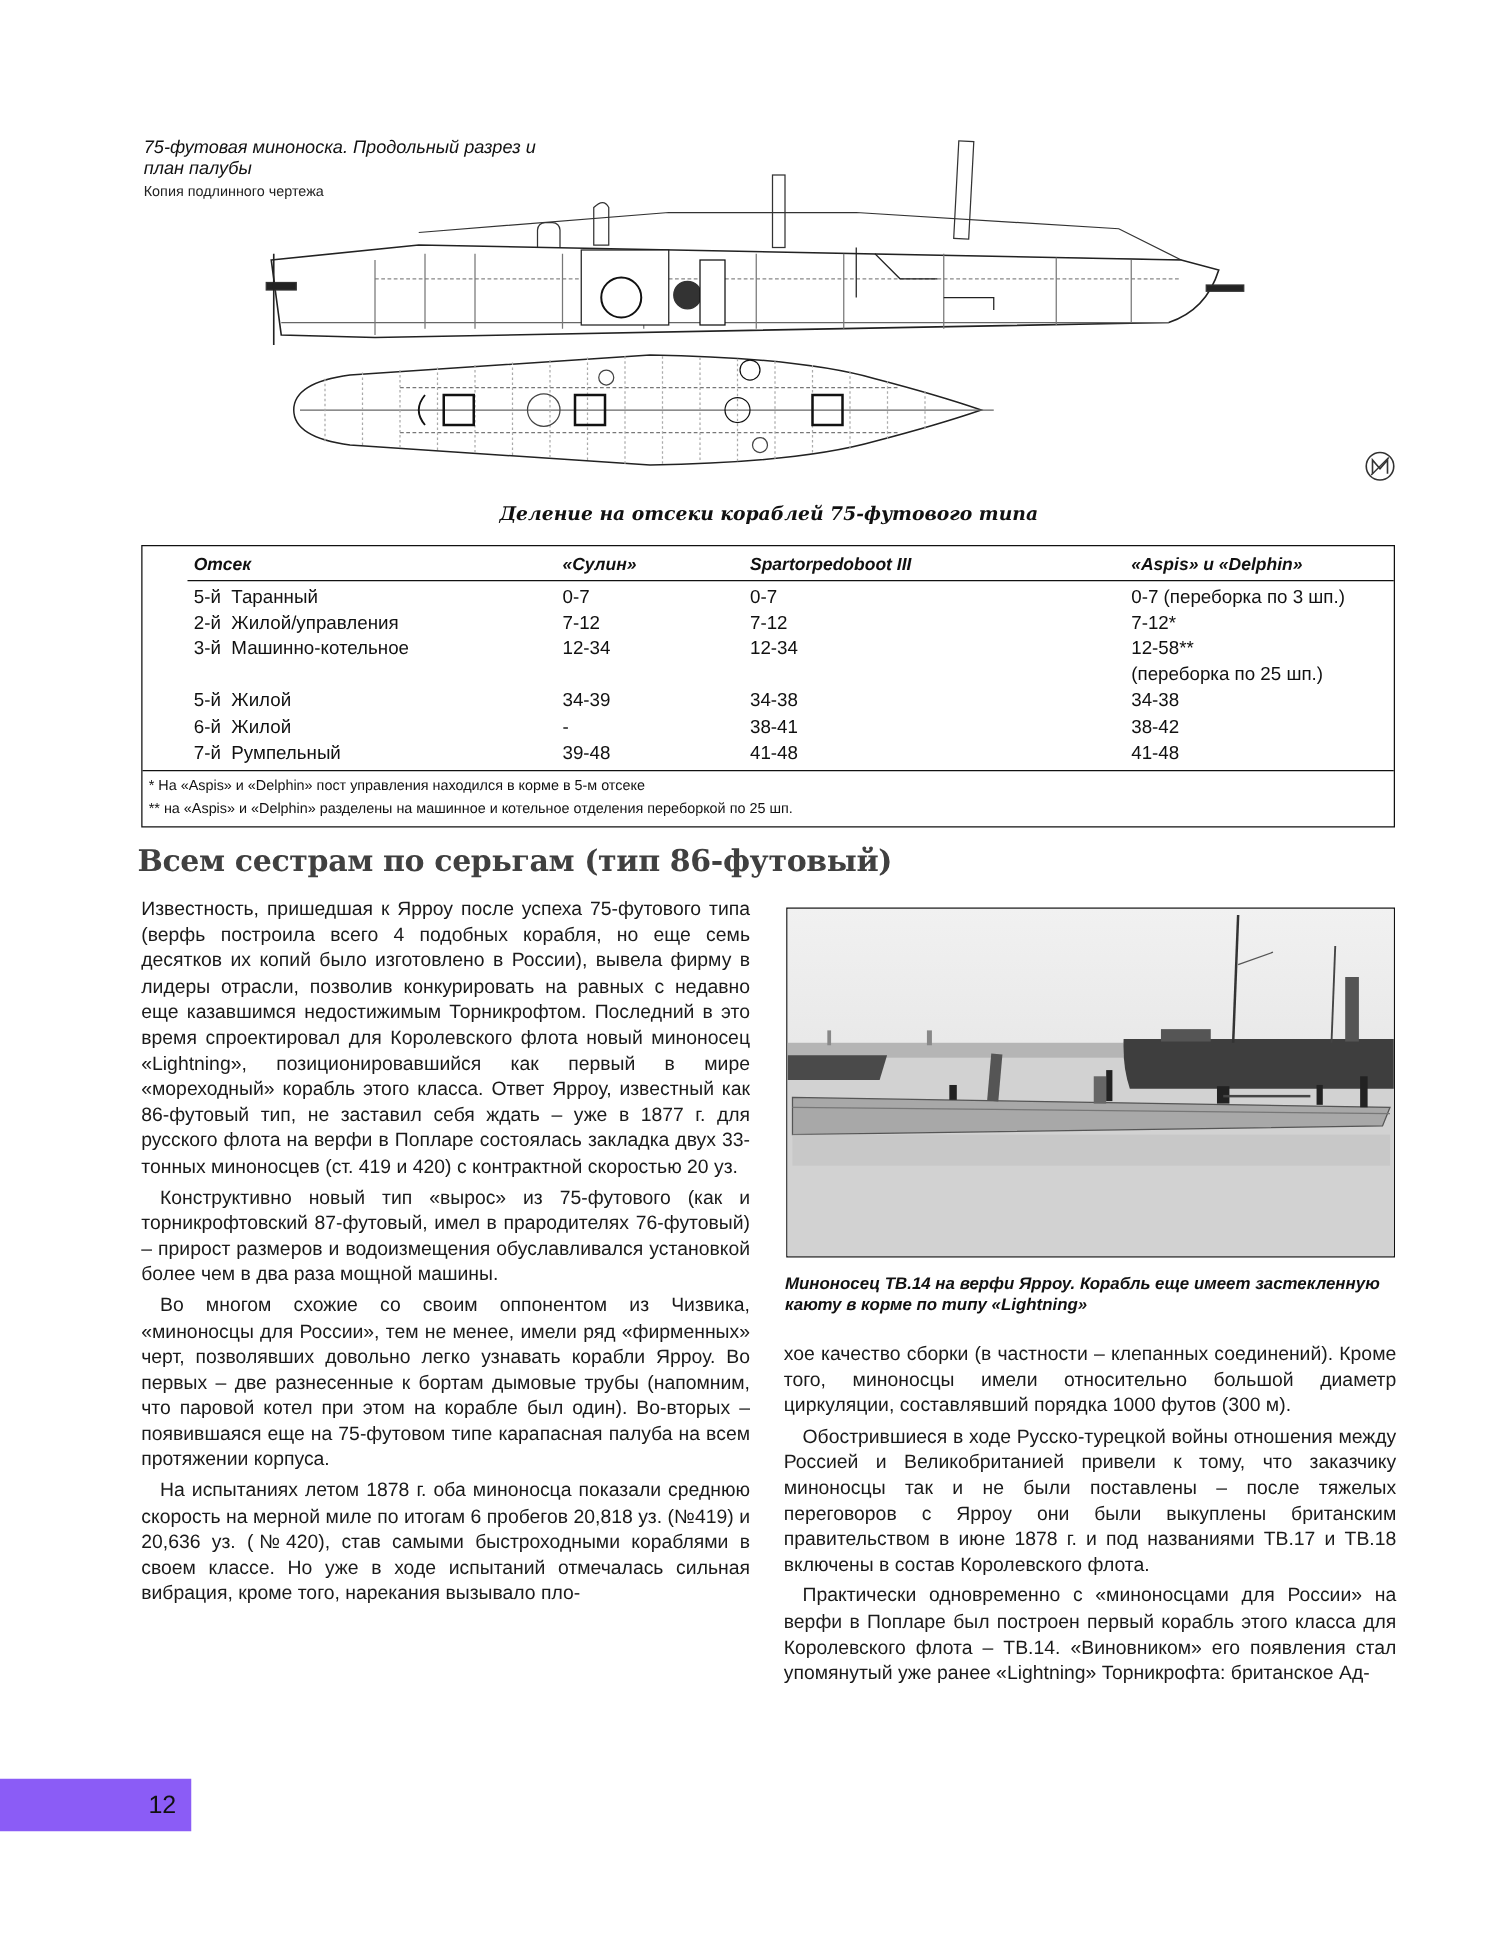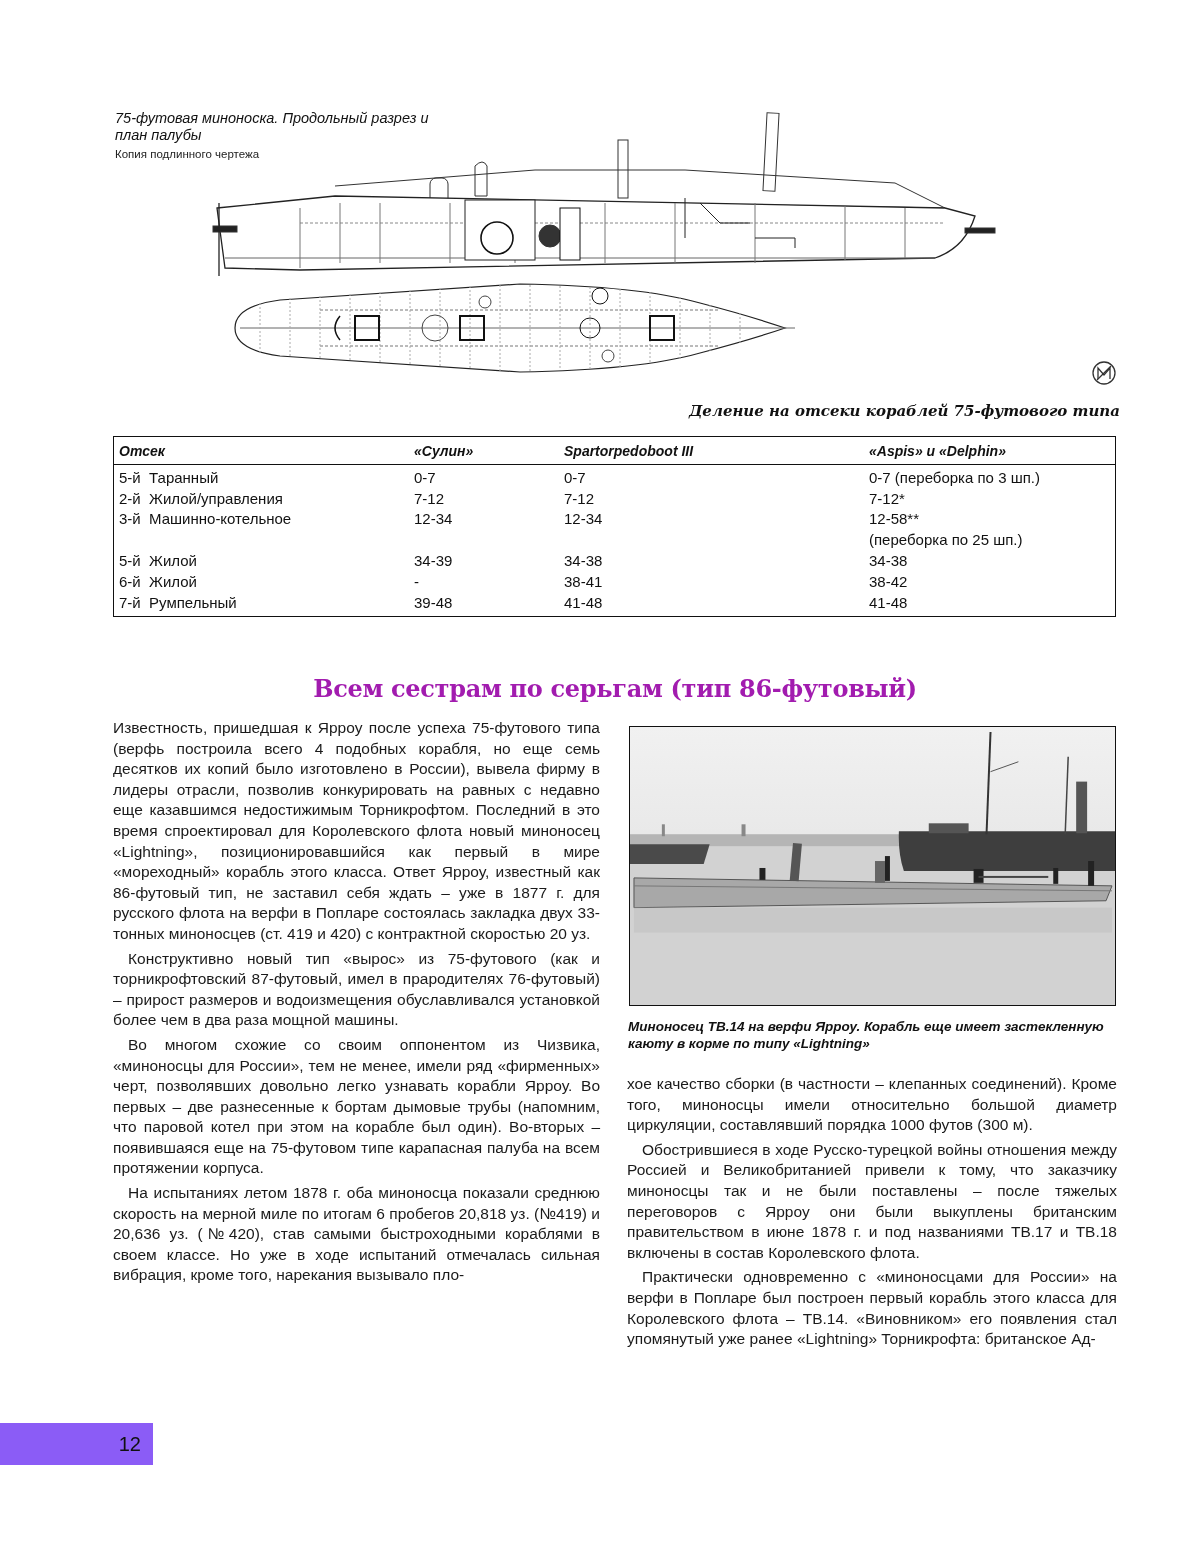--- a/index.html
+++ b/index.html
@@ -7,37 +7,37 @@
   body { position: relative; font-family: "Liberation Sans", sans-serif; color: #111; overflow: hidden; }
 
   .drawing-caption { position: absolute; left: 115px; top: 110px; width: 320px; }
   .drawing-caption .t { font-weight: normal; font-style: italic; font-size: 14.5px; line-height: 17px; color: #111; }
   .drawing-caption .s { font-size: 11.5px; margin-top: 4px; color: #222; }
 
   .profile-drawing { position: absolute; left: 205px; top: 108px; width: 800px; height: 172px; }
   .plan-drawing { position: absolute; left: 220px; top: 278px; width: 580px; height: 98px; }
   .logo-mark { position: absolute; left: 1091px; top: 360px; width: 26px; height: 26px; }
 
-  .table-title { position: absolute; left: 110px; top: 402px; width: 1010px; text-align: right;
+  .table-title { position: absolute; left: 110px; top: 402px; width: 1010px; text-align: center;
     font-family: "DejaVu Serif", serif; font-style: italic; font-weight: bold; font-size: 15px; color: #111; }
 
   .comp-table { position: absolute; left: 113px; top: 436px; width: 1003px; border: 1.5px solid #111; }
-  .comp-table .hdr, .comp-table .row { display: grid; grid-template-columns: 300px 150px 305px 248px; }
+  .comp-table .hdr, .comp-table .row { display: grid; grid-template-columns: 300px 150px 305px 248px; margin-left: 36px; }
   .comp-table .hdr { border-bottom: 1.5px solid #111; height: 28px; align-items: center; }
   .comp-table .hdr div { font-weight: bold; font-style: italic; font-size: 14px; }
   .comp-table .hdr div:first-child { padding-left: 5px; }
   .comp-table .hdr div:not(:first-child) { }
   .comp-table .body { padding-top: 2px; padding-bottom: 3px; }
   .comp-table .row { height: 20.8px; align-items: center; font-size: 15px; }
   .comp-table .row div:first-child { padding-left: 5px; white-space: pre; }
   .comp-table .row div:not(:first-child) { text-align: left; }
   .comp-table .notes { border-top: 1px solid #111; padding: 3px 5px 5px 5px; font-size: 11.5px; line-height: 18px; }
 
-  .section-heading { position: absolute; left: 110px; top: 674px; width: 1010px; text-align: center;
-    font-family: "DejaVu Serif", serif; font-weight: bold; font-size: 24px; color: #a21caf; letter-spacing: -0.3px; }
+  .section-heading { position: absolute; left: 110px; top: 674px; width: 1010px; 
+    font-family: "DejaVu Serif", serif; font-weight: bold; font-size: 24px; color: #404040; letter-spacing: -0.3px; }
 
   .col { position: absolute; font-size: 15.5px; line-height: 20.6px; text-align: justify; color: #1a1a1a; }
   .col p { text-indent: 0; }
   .col p + p { text-indent: 15px; margin-top: 4px; }
   .col-left { left: 113px; top: 718px; width: 487px; }
   .col-right { left: 627px; top: 1074px; width: 490px; }
   .col-right p:first-child { text-indent: 0; }
 
   .photo { position: absolute; left: 629px; top: 726px; width: 487px; height: 280px; border: 1.5px solid #111; overflow: hidden; }
   .photo-caption { position: absolute; left: 628px; top: 1018px; width: 490px; font-weight: bold; font-style: italic; font-size: 13.5px; line-height: 17px; }
@@ -180,20 +180,24 @@
       <div>38-41</div>
       <div>38-42</div>
     </div>
     <div class="row">
       <div>7-й  Румпельный</div>
       <div>39-48</div>
       <div>41-48</div>
       <div>41-48</div>
     </div>
   </div>
+  <div class="notes">
+    <div>* На «Aspis» и «Delphin» пост управления находился в корме в 5-м отсеке</div>
+    <div>** на «Aspis» и «Delphin» разделены на машинное и котельное отделения переборкой по 25 шп.</div>
+  </div>
 </div>
 
 <h2 class="section-heading">Всем сестрам по серьгам (тип 86-футовый)</h2>
 
 <div class="col col-left">
   <p>Известность, пришедшая к Ярроу после успеха 75-футового типа (верфь построила всего 4 подобных корабля, но еще семь десятков их копий было изготовлено в России), вывела фирму в лидеры отрасли, позволив конкурировать на равных с недавно еще казавшимся недостижимым Торникрофтом. Последний в это время спроектировал для Королевского флота новый миноносец «Lightning», позиционировавшийся как первый в мире «мореходный» корабль этого класса. Ответ Ярроу, известный как 86-футовый тип, не заставил себя ждать – уже в 1877 г. для русского флота на верфи в Попларе состоялась закладка двух 33-тонных миноносцев (ст. 419 и 420) с контрактной скоростью 20 уз.</p>
   <p>Конструктивно новый тип «вырос» из 75-футового (как и торникрофтовский 87-футовый, имел в прародителях 76-футовый) – прирост размеров и водоизмещения обуславливался установкой более чем в два раза мощной машины.</p>
   <p>Во многом схожие со своим оппонентом из Чизвика, «миноносцы для России», тем не менее, имели ряд «фирменных» черт, позволявших довольно легко узнавать корабли Ярроу. Во первых – две разнесенные к бортам дымовые трубы (напомним, что паровой котел при этом на корабле был один). Во-вторых – появившаяся еще на 75-футовом типе карапасная палуба на всем протяжении корпуса.</p>
   <p>На испытаниях летом 1878 г. оба миноносца показали среднюю скорость на мерной миле по итогам 6 пробегов 20,818 уз. (№419) и 20,636 уз. (№420), став самыми быстроходными кораблями в своем классе. Но уже в ходе испытаний отмечалась сильная вибрация, кроме того, нарекания вызывало пло-</p>
 </div>

